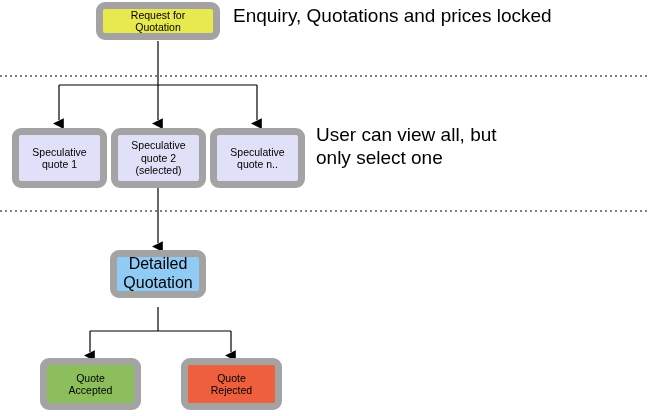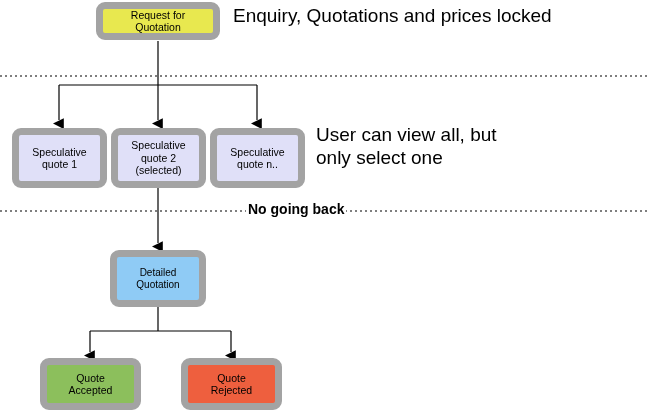--- a/index.html
+++ b/index.html
@@ -106,37 +106,36 @@
     <span class="node-label">Speculative
 quote 2
 (selected)</span>
   </div>
 
   <div class="node" style="left:210px; top:128px; width:95px; height:60px; background:#e0e0f8; font-size:10.5px;">
     <span class="node-label">Speculative
 quote n..</span>
   </div>
 
-  <div class="node" style="left:110px; top:250px; width:96px; height:57px; background:#8fcbf5; font-size:10px;">
+  <div class="node" style="left:110px; top:250px; width:96px; height:48px; background:#8fcbf5; font-size:16px;">
     <span class="node-label">Detailed
 Quotation</span>
   </div>
 
   <div class="node" style="left:40px; top:358px; width:101px; height:52px; background:#8cbf5c; font-size:10.5px;">
     <span class="node-label">Quote
 Accepted</span>
   </div>
 
   <div class="node" style="left:181px; top:358px; width:101px; height:52px; background:#ee5f3e; font-size:10.5px;">
     <span class="node-label">Quote
 Rejected</span>
   </div>
 
 
-  <div class="divider-label" style="left:246px; top:201px; font-size:14px;">No going back</div>
 
   <div class="annotation" style="left:233px; top:5px; font-size:19px;">Enquiry, Quotations and prices locked</div>
 
   <div class="annotation" style="left:316px; top:124px; font-size:19px;">User can view all, but
 only select one</div>
 
 
 </div>
 
 </body></html>

